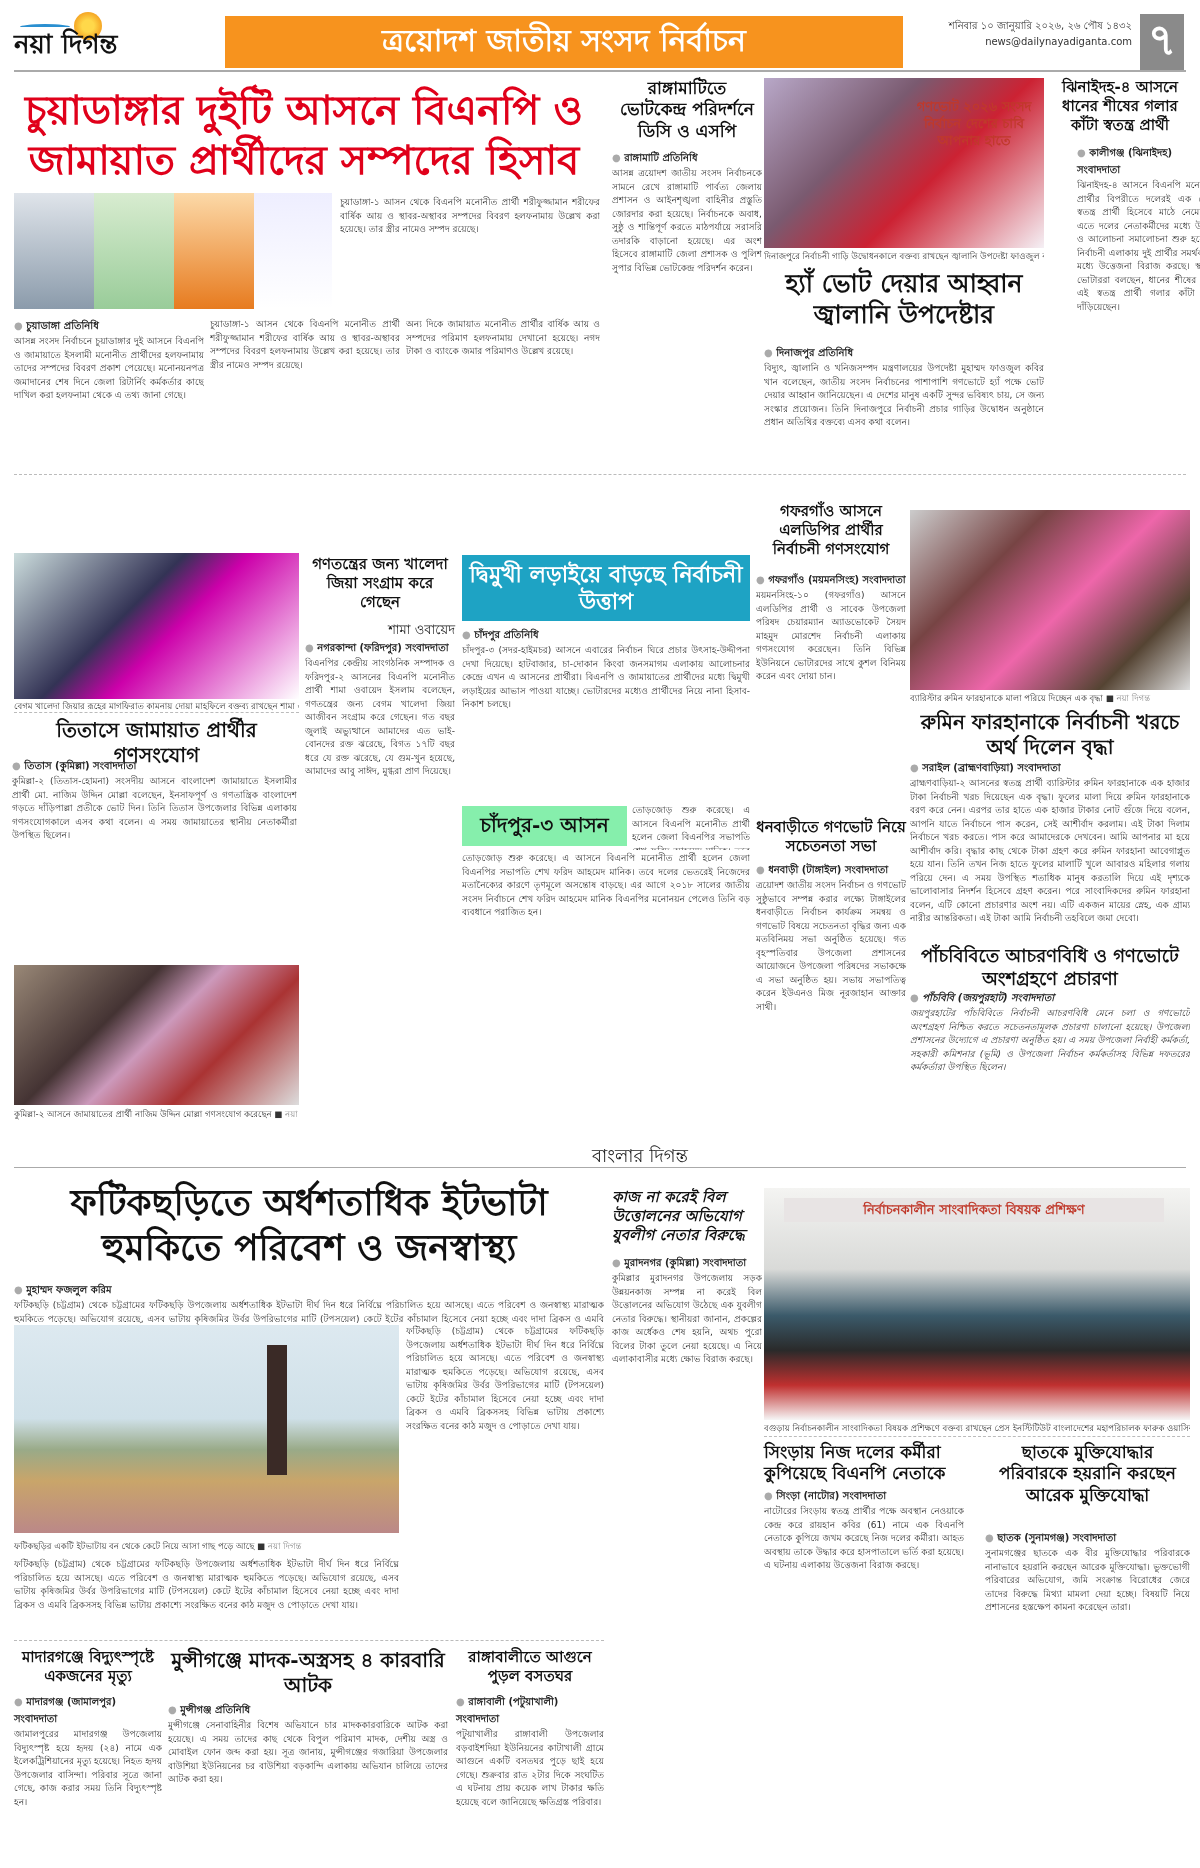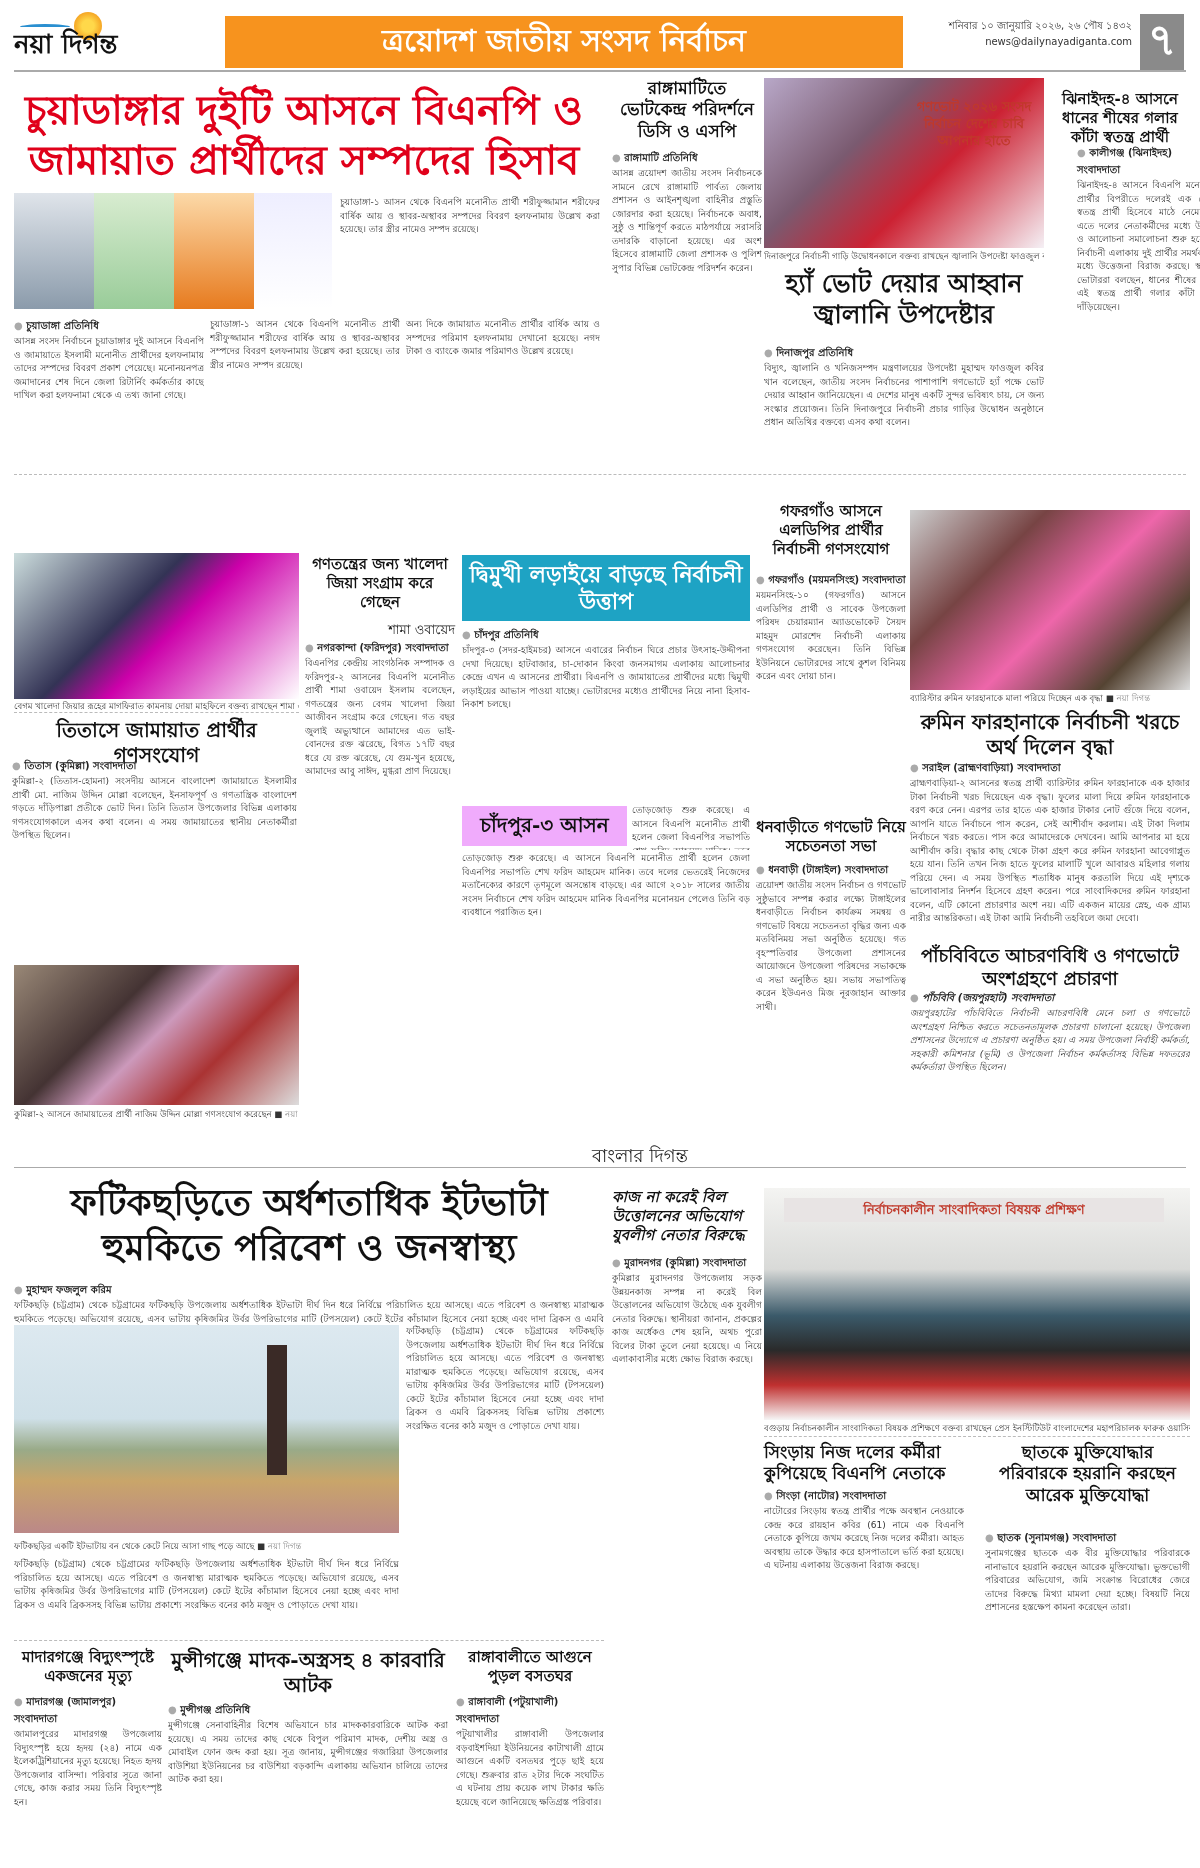--- a/index.html
+++ b/index.html
@@ -15,21 +15,21 @@
   .rule { height: 2px; background: #aaa; }
   .headline-red { color: #e0001a; font-weight: bold; text-align: center; line-height: 1.25; }
   .headline { color: #111; font-weight: bold; text-align: center; line-height: 1.25; }
   .byline { font-size: 10px; font-weight: bold; color: #222; }
   .byline::before { content: "● "; color: #aaa; }
   .body-text { font-size: 9px; line-height: 13.5px; color: #333; text-align: justify; overflow: hidden; }
   .caption { font-size: 8.5px; color: #333; overflow: hidden; white-space: nowrap; }
   .photo { background: linear-gradient(135deg, #9bb 0%, #567 40%, #a86 70%, #ddd 100%); overflow: hidden; }
   .photo-portrait { position: absolute; top: 0; height: 100%; }
   .teal-box { background: #1ea3c4; color: #fff; font-weight: bold; text-align: center; display: flex; align-items: center; justify-content: center; line-height: 1.25; }
-  .beige-box { background: #f0abfc; color: #111; font-weight: bold; display: flex; align-items: center; justify-content: center; }
+  .beige-box { background: #86efac; color: #111; font-weight: bold; display: flex; align-items: center; justify-content: center; }
   .dash { border-top: 1px dashed #bbb; height: 0; }
   .section-label { font-size: 18px; color: #222; }
   .credit { color: #888; }
 </style>
 </head>
 <body>
 
 <div class="abs masthead-logo">
   <div class="logo-sun"></div>
   <div class="logo-wave"></div>
@@ -69,21 +69,21 @@
 </div>
 <div class="abs caption" style="left:764px;top:250px;width:280px;">
   <span>দিনাজপুরে নির্বাচনী গাড়ি উদ্বোধনকালে বক্তব্য রাখছেন জ্বালানি উপদেষ্টা ফাওজুল করিম</span> ■ 
 </div>
 <div class="abs headline" style="left:764px;top:268px;width:280px;font-size:25px;">হ্যাঁ ভোট দেয়ার আহ্বান জ্বালানি উপদেষ্টার</div>
 <div class="abs" style="left:764px;top:345px;width:280px;">
   <div class="byline">দিনাজপুর প্রতিনিধি</div>
   <div class="body-text" style="height:120px;">বিদ্যুৎ, জ্বালানি ও খনিজসম্পদ মন্ত্রণালয়ের উপদেষ্টা মুহাম্মদ ফাওজুল কবির খান বলেছেন, জাতীয় সংসদ নির্বাচনের পাশাপাশি গণভোটে হ্যাঁ পক্ষে ভোট দেয়ার আহ্বান জানিয়েছেন। এ দেশের মানুষ একটি সুন্দর ভবিষ্যৎ চায়, সে জন্য সংস্কার প্রয়োজন। তিনি দিনাজপুরে নির্বাচনী প্রচার গাড়ির উদ্বোধন অনুষ্ঠানে প্রধান অতিথির বক্তব্যে এসব কথা বলেন।</div>
 </div>
 
-<div class="abs headline" style="left:1050px;top:78px;width:140px;font-size:15px;margin-top:12px;">ঝিনাইদহ-৪ আসনে ধানের শীষের গলার কাঁটা স্বতন্ত্র প্রার্থী</div>
+<div class="abs headline" style="left:1050px;top:78px;width:140px;font-size:15px;">ঝিনাইদহ-৪ আসনে ধানের শীষের গলার কাঁটা স্বতন্ত্র প্রার্থী</div>
 <div class="abs" style="left:1077px;top:145px;width:140px;">
   <div class="byline">কালীগঞ্জ (ঝিনাইদহ) সংবাদদাতা</div>
   <div class="body-text" style="height:318px;">ঝিনাইদহ-৪ আসনে বিএনপি মনোনীত প্রার্থীর বিপরীতে দলেরই এক নেতা স্বতন্ত্র প্রার্থী হিসেবে মাঠে নেমেছেন। এতে দলের নেতাকর্মীদের মধ্যে উদ্বেগ ও আলোচনা সমালোচনা শুরু হয়েছে। নির্বাচনী এলাকায় দুই প্রার্থীর সমর্থকদের মধ্যে উত্তেজনা বিরাজ করছে। স্থানীয় ভোটাররা বলছেন, ধানের শীষের জন্য এই স্বতন্ত্র প্রার্থী গলার কাঁটা হয়ে দাঁড়িয়েছেন।</div>
 </div>
 
 <div class="abs dash" style="left:14px;top:474px;width:1172px;"></div>
 
 <div class="abs photo" style="left:14px;top:553px;width:285px;height:146px;background:linear-gradient(135deg,#cdd 0%,#335 40%,#c0a 55%,#fff 100%);"></div>
 <div class="abs caption" style="left:14px;top:700px;width:285px;">
   <span>বেগম খালেদা জিয়ার রূহের মাগফিরাত কামনায় দোয়া মাহফিলে বক্তব্য রাখছেন শামা ওবায়েদ</span> ■ 

